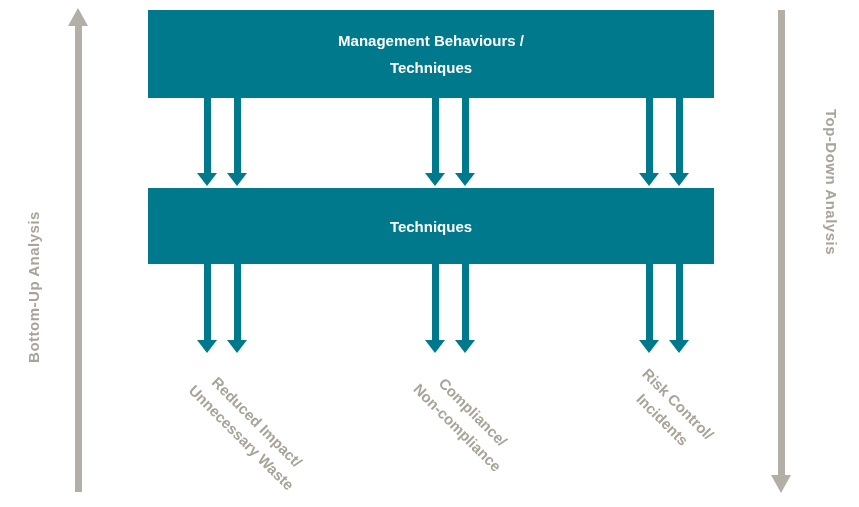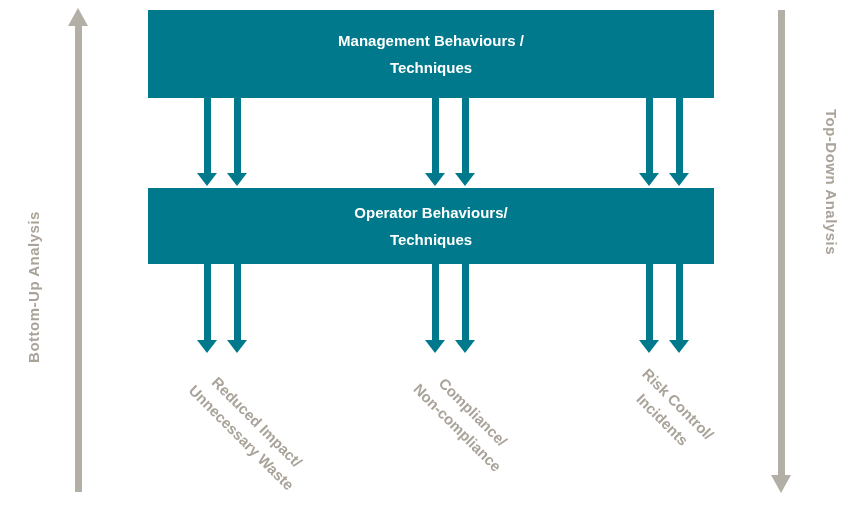--- a/index.html
+++ b/index.html
@@ -114,21 +114,20 @@
     <div class="head-down"></div>
   </div>
   <div class="side-label right">Top-Down Analysis</div>
 
   <div class="box management">
     <div>Management Behaviours /</div>
     <div>Techniques</div>
   </div>
 
   <div class="box operator">
-    <div>Operator Behaviours/</div>
     <div>Techniques</div>
   </div>
 
   <div class="t-arrow r1 x1">
       <div class="shaft"></div>
       <div class="head"></div>
     </div>
   <div class="t-arrow r1 x2">
       <div class="shaft"></div>
       <div class="head"></div>

